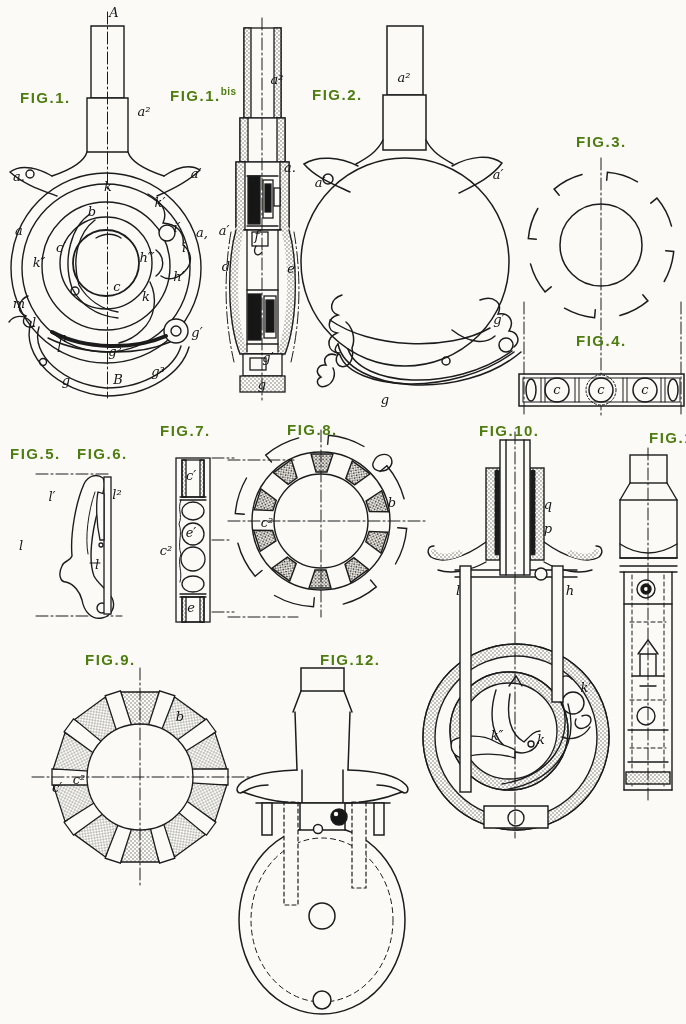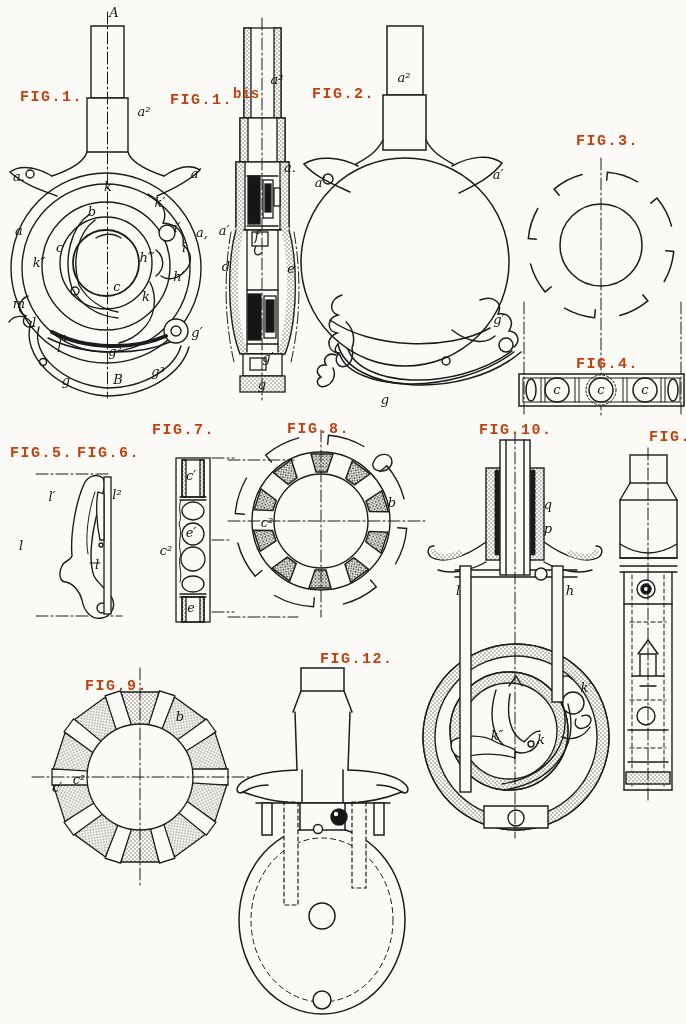--- a/index.html
+++ b/index.html
@@ -1,21 +1,21 @@
 <!DOCTYPE html>
 <html><head>
 <meta charset="utf-8">
 <style>
   html,body{margin:0;padding:0}
   body{width:686px;height:1024px;position:relative;background:#fbfaf7;overflow:hidden}
   #drawing{position:absolute;left:0;top:0}
   #annot-layer{position:absolute;left:0;top:0;width:686px;height:1024px;pointer-events:none}
-  .fig-title{position:absolute;font-family:Liberation Mono, monospace;font-weight:700;font-size:15px;
-             letter-spacing:1.5px;color:#c2410c;white-space:nowrap}
-  .fig-title sup{font-size:14px;letter-spacing:0.5px}
+  .fig-title{position:absolute;font-family:Liberation Sans, sans-serif;font-weight:700;font-size:15px;
+             letter-spacing:1.5px;color:#4d7c0f;white-space:nowrap}
+  .fig-title sup{font-size:10px;letter-spacing:0.5px}
   .part-label{position:absolute;font-family:"DejaVu Serif",serif;font-style:italic;font-size:13px;
               color:#141414;transform:translate(-50%,-55%);white-space:nowrap}
 </style>
 </head>
 <body style="background: rgb(251, 250, 247);">
 
 <svg id="drawing" width="686" height="1024" viewBox="0 0 686 1024">
   <defs>
     <pattern id="stip" width="4" height="4" patternUnits="userSpaceOnUse">
       <rect width="4" height="4" fill="#fbfaf7"></rect>
@@ -335,26 +335,26 @@
     <circle cx="336" cy="814" r="2.2" fill="#fbfaf7" stroke="none"></circle>
     <circle cx="318" cy="829" r="4.5" fill="#fbfaf7"></circle>
   </g>
 </svg>
 
 <div id="annot-layer">
     <span class="fig-title" style="left: 20px; top: 89px;">FIG.1.</span>
     <span class="fig-title" style="left: 170px; top: 86px;">FIG.1.<sup>bis</sup></span>
     <span class="fig-title" style="left: 312px; top: 86px;">FIG.2.</span>
     <span class="fig-title" style="left: 576px; top: 133px;">FIG.3.</span>
-    <span class="fig-title" style="left: 576px; top: 356px;">FIG.4.</span>
+    <span class="fig-title" style="left: 576px; top: 332px;">FIG.4.</span>
     <span class="fig-title" style="left: 10px; top: 445px;">FIG.5.</span>
     <span class="fig-title" style="left: 77px; top: 445px;">FIG.6.</span>
-    <span class="fig-title" style="left: 152px; top: 422px;">FIG.7.</span>
+    <span class="fig-title" style="left: 160px; top: 422px;">FIG.7.</span>
     <span class="fig-title" style="left: 287px; top: 421px;">FIG.8.</span>
-    <span class="fig-title" style="left: 85px; top: 651px; margin-top: 27px;">FIG.9.</span>
+    <span class="fig-title" style="left: 85px; top: 651px;">FIG.9.</span>
     <span class="fig-title" style="left: 479px; top: 422px;">FIG.10.</span>
     <span class="fig-title" style="left: 649px; top: 429px;">FIG.11.</span>
     <span class="fig-title" style="left: 320px; top: 651px;">FIG.12.</span>
     <span class="part-label" style="left: 114px; top: 13px;">A</span>
     <span class="part-label" style="left: 144px; top: 112px;">a²</span>
     <span class="part-label" style="left: 19px; top: 177px;">a.</span>
     <span class="part-label" style="left: 196px; top: 174px;">a′</span>
     <span class="part-label" style="left: 19px; top: 231px;">a</span>
     <span class="part-label" style="left: 202px; top: 233px;">a,</span>
     <span class="part-label" style="left: 108px; top: 187px;">k</span>

